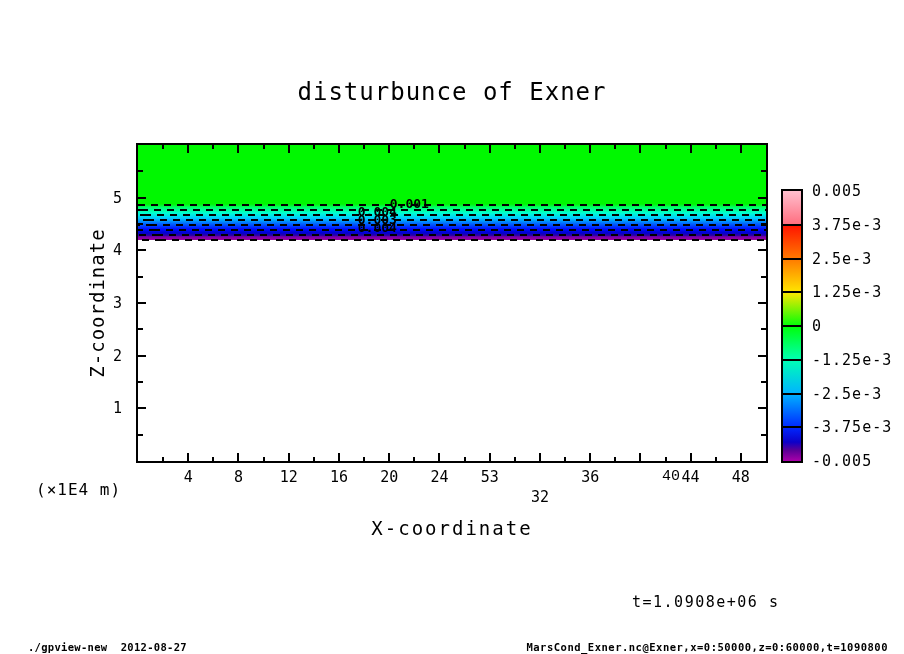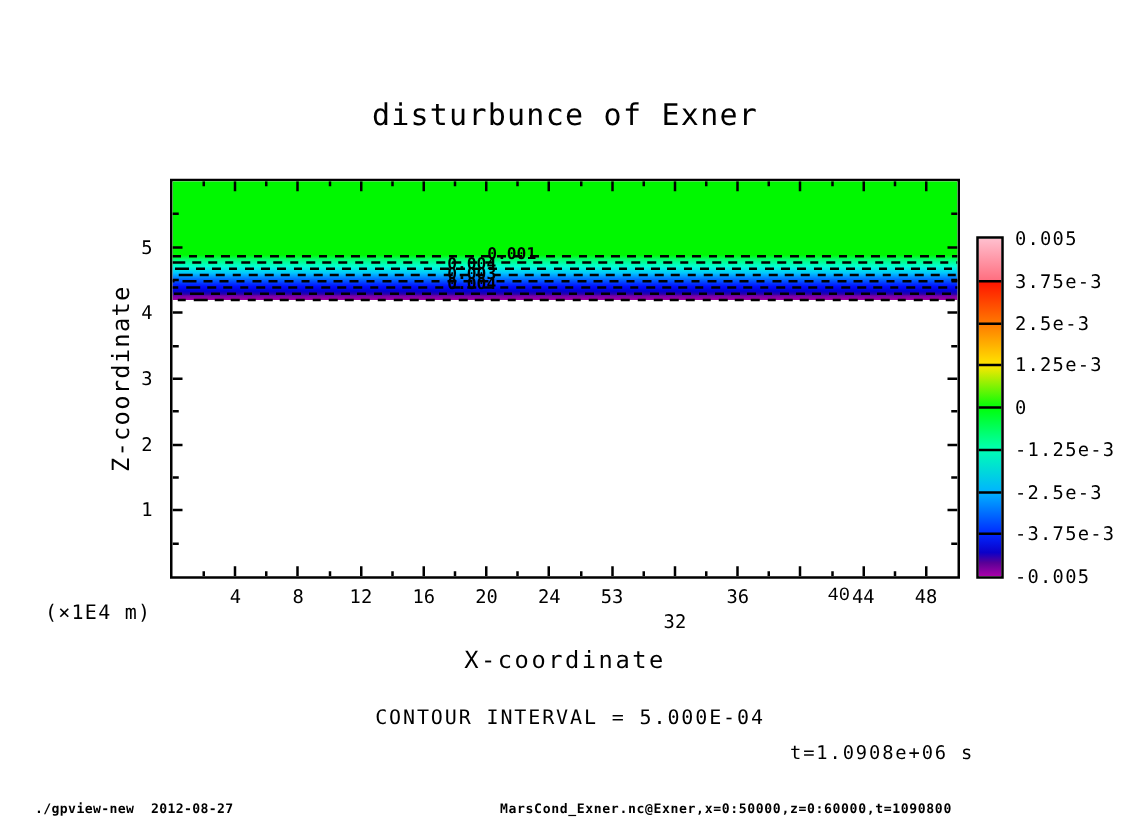--- a/index.html
+++ b/index.html
@@ -21,21 +21,21 @@
   .xunit{left:633px;top:490px;width:150px;text-align:right;font-size:16px;letter-spacing:1px;white-space:pre;}
   .ytitle{left:97px;top:303px;font-size:19px;letter-spacing:1px;white-space:pre;
           transform:translate(-50%,-50%) rotate(-90deg);}
   .xtitle{left:136px;top:517px;width:632px;text-align:center;font-size:19px;letter-spacing:2px;white-space:pre;}
   .cnote{left:136px;top:564px;width:640px;text-align:center;font-size:16px;letter-spacing:1.5px;white-space:pre;}
   .tnote{left:632px;top:593px;font-size:15px;letter-spacing:1.5px;white-space:pre;}
   .cbar{left:781px;top:189px;width:18px;height:270px;border:2px solid #000;}
   .cbar-div{position:absolute;left:0;width:18px;height:2px;background:#000;}
   .cbl{position:absolute;left:812px;font-size:15px;letter-spacing:1px;white-space:pre;}
   .footL{left:28px;top:641px;font-size:10.5px;font-weight:bold;letter-spacing:0.3px;white-space:pre;}
-  .footR{left:400px;top:641px;width:488px;text-align:left;font-size:10.5px;font-weight:bold;letter-spacing:0.5px;white-space:pre;}
+  .footR{left:400px;top:641px;width:488px;text-align:right;font-size:10.5px;font-weight:bold;letter-spacing:0.5px;white-space:pre;}
 </style>
 </head>
 <body>
 
 <div class="page">
 
   <div class="abs title">disturbunce of Exner</div>
 
   <div class="abs ytitle">Z-coordinate</div>
   <div class="abs yunit">(×1E4 m)</div>
@@ -133,21 +133,20 @@
       <div class="cbar-div" style="top: 32.75px;"></div>
       <div class="cbar-div" style="top: 66.5px;"></div>
       <div class="cbar-div" style="top: 100.25px;"></div>
       <div class="cbar-div" style="top: 134px;"></div>
       <div class="cbar-div" style="top: 167.75px;"></div>
       <div class="cbar-div" style="top: 201.5px;"></div>
       <div class="cbar-div" style="top: 235.25px;"></div>
     </div>
 
   <div class="abs xtitle">X-coordinate</div>
-  <div class="abs cnote">CONTOUR INTERVAL = 5.000E-04</div>
   <div class="abs tnote">t=1.0908e+06 s</div>
 
   <div class="abs footL">./gpview-new  2012-08-27</div>
   <div class="abs footR">MarsCond_Exner.nc@Exner,x=0:50000,z=0:60000,t=1090800</div>
 <div class="xlab" style="left: 170.24px;">4</div>
     <div class="xlab" style="left: 220.48px;">8</div>
     <div class="xlab" style="left: 270.72px;">12</div>
     <div class="xlab" style="left: 320.96px;">16</div>
     <div class="xlab" style="left: 371.2px;">20</div>
     <div class="xlab" style="left: 421.44px;">24</div>

